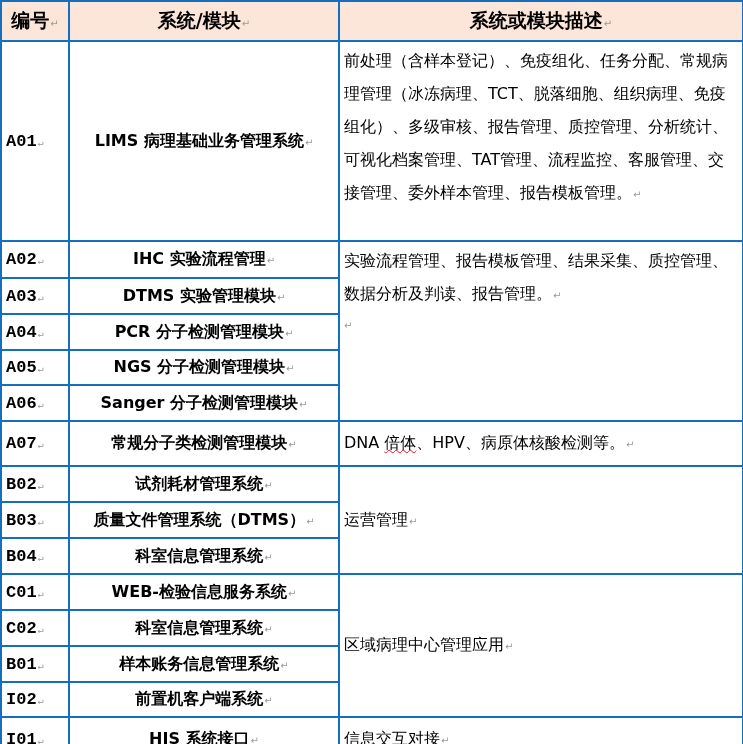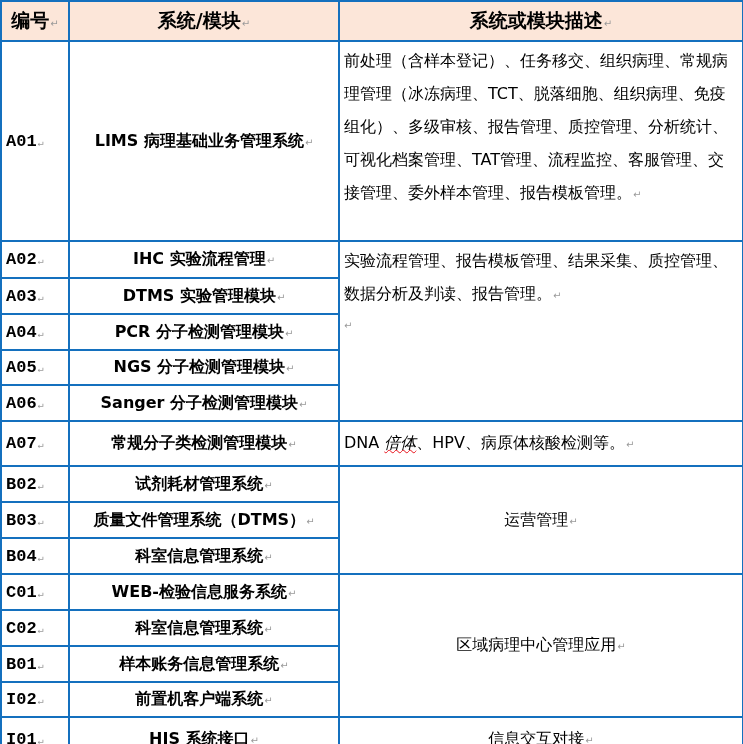--- a/index.html
+++ b/index.html
@@ -36,27 +36,27 @@
     padding-left: 10px;
     white-space: nowrap;
     text-align: center;
   }
   td.desc {
     font-size: 16px;
     line-height: 33px;
     padding: 0 8px 0 10px;
   }
   td.desc.top { vertical-align: top; padding-top: 2px; }
-  td.desc.center { text-align: center; }
+  td.desc.center { }
   .mark { color: #9a9a9a; font-size: 10px; font-weight: normal; margin-left: 1px; }
   .red { color: #e8121b; }
   .green { color: #12a84a; }
   .blue { color: #1a12b8; }
   .orange { color: #e06a1a; }
-  .squiggle { text-decoration: underline wavy #e8121b; text-decoration-thickness: 1px; font-style: italic; }
+  .squiggle { text-decoration: underline wavy #e8121b; text-decoration-thickness: 1px; }
   .para-mark-block { display: block; color: #9a9a9a; font-size: 10px; line-height: 28px; }
 </style>
 </head>
 <body>
 
 <table class="spec">
   <colgroup>
     <col style="width:68px">
     <col style="width:270px">
     <col style="width:404px">
@@ -66,21 +66,21 @@
       <th><span>编号</span><span class="mark">↵</span></th>
       <th><span>系统/模块</span><span class="mark">↵</span></th>
       <th><span>系统或模块描述</span><span class="mark">↵</span></th>
     </tr>
   </thead>
   <tbody>
 
     <tr style="height:200px">
       <td class="code red"><span>A01</span><span class="mark">↵</span></td>
       <td class="name"><span>LIMS 病理基础业务管理系统</span><span class="mark">↵</span></td>
-      <td class="desc top"><span>前处理（含样本登记）、任务移交、组织病理、常规病理管理（冰冻病理、TCT、脱落细胞、组织病理、免疫组化）、多级审核、报告管理、质控管理、分析统计、可视化档案管理、TAT管理、流程监控、客服管理、交接管理、委外样本管理、报告模板管理。</span><span class="mark">↵</span></td>
+      <td class="desc top"><span>前处理（含样本登记）、免疫组化、任务分配、常规病理管理（冰冻病理、TCT、脱落细胞、组织病理、免疫组化）、多级审核、报告管理、质控管理、分析统计、可视化档案管理、TAT管理、流程监控、客服管理、交接管理、委外样本管理、报告模板管理。</span><span class="mark">↵</span></td>
     </tr>
 
     <tr style="height:37px">
       <td class="code red"><span>A02</span><span class="mark">↵</span></td>
       <td class="name"><span>IHC 实验流程管理</span><span class="mark">↵</span></td>
       <td class="desc top" rowspan="5"><span>实验流程管理、报告模板管理、结果采集、质控管理、数据分析及判读、报告管理。</span><span class="mark">↵</span><span class="para-mark-block">↵</span></td>
     </tr>
 
     <tr style="height:36px">
       <td class="code red"><span>A03</span><span class="mark">↵</span></td>

